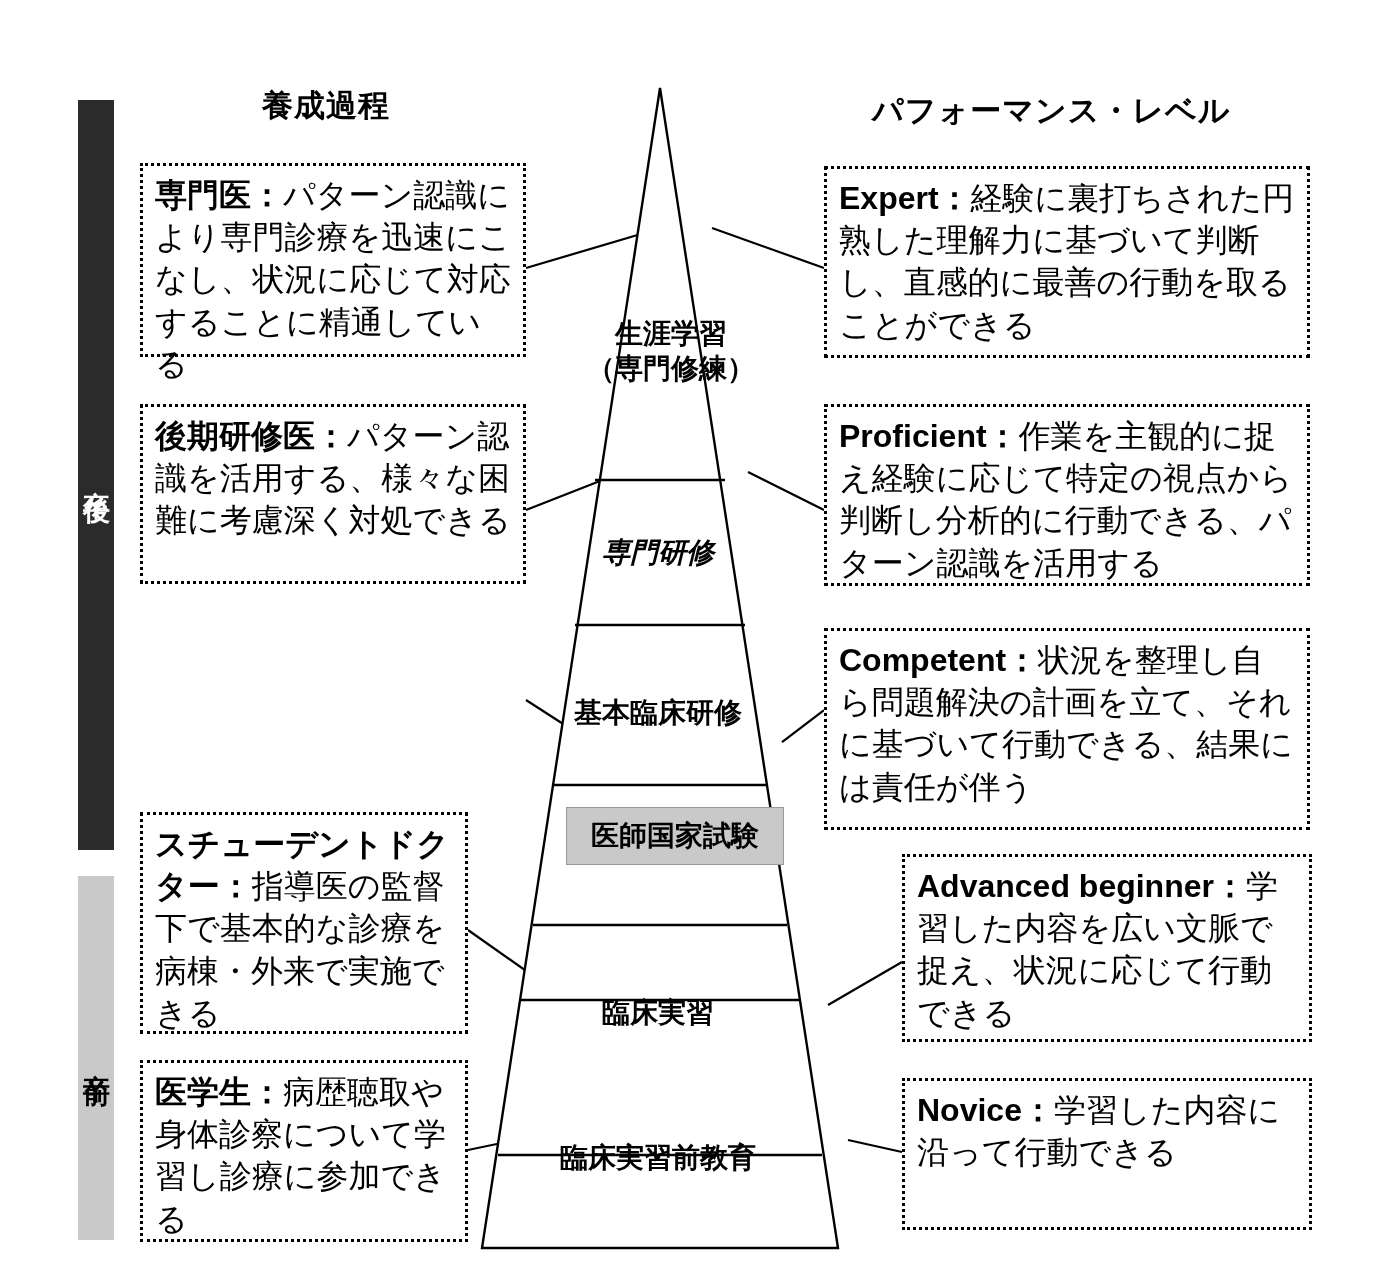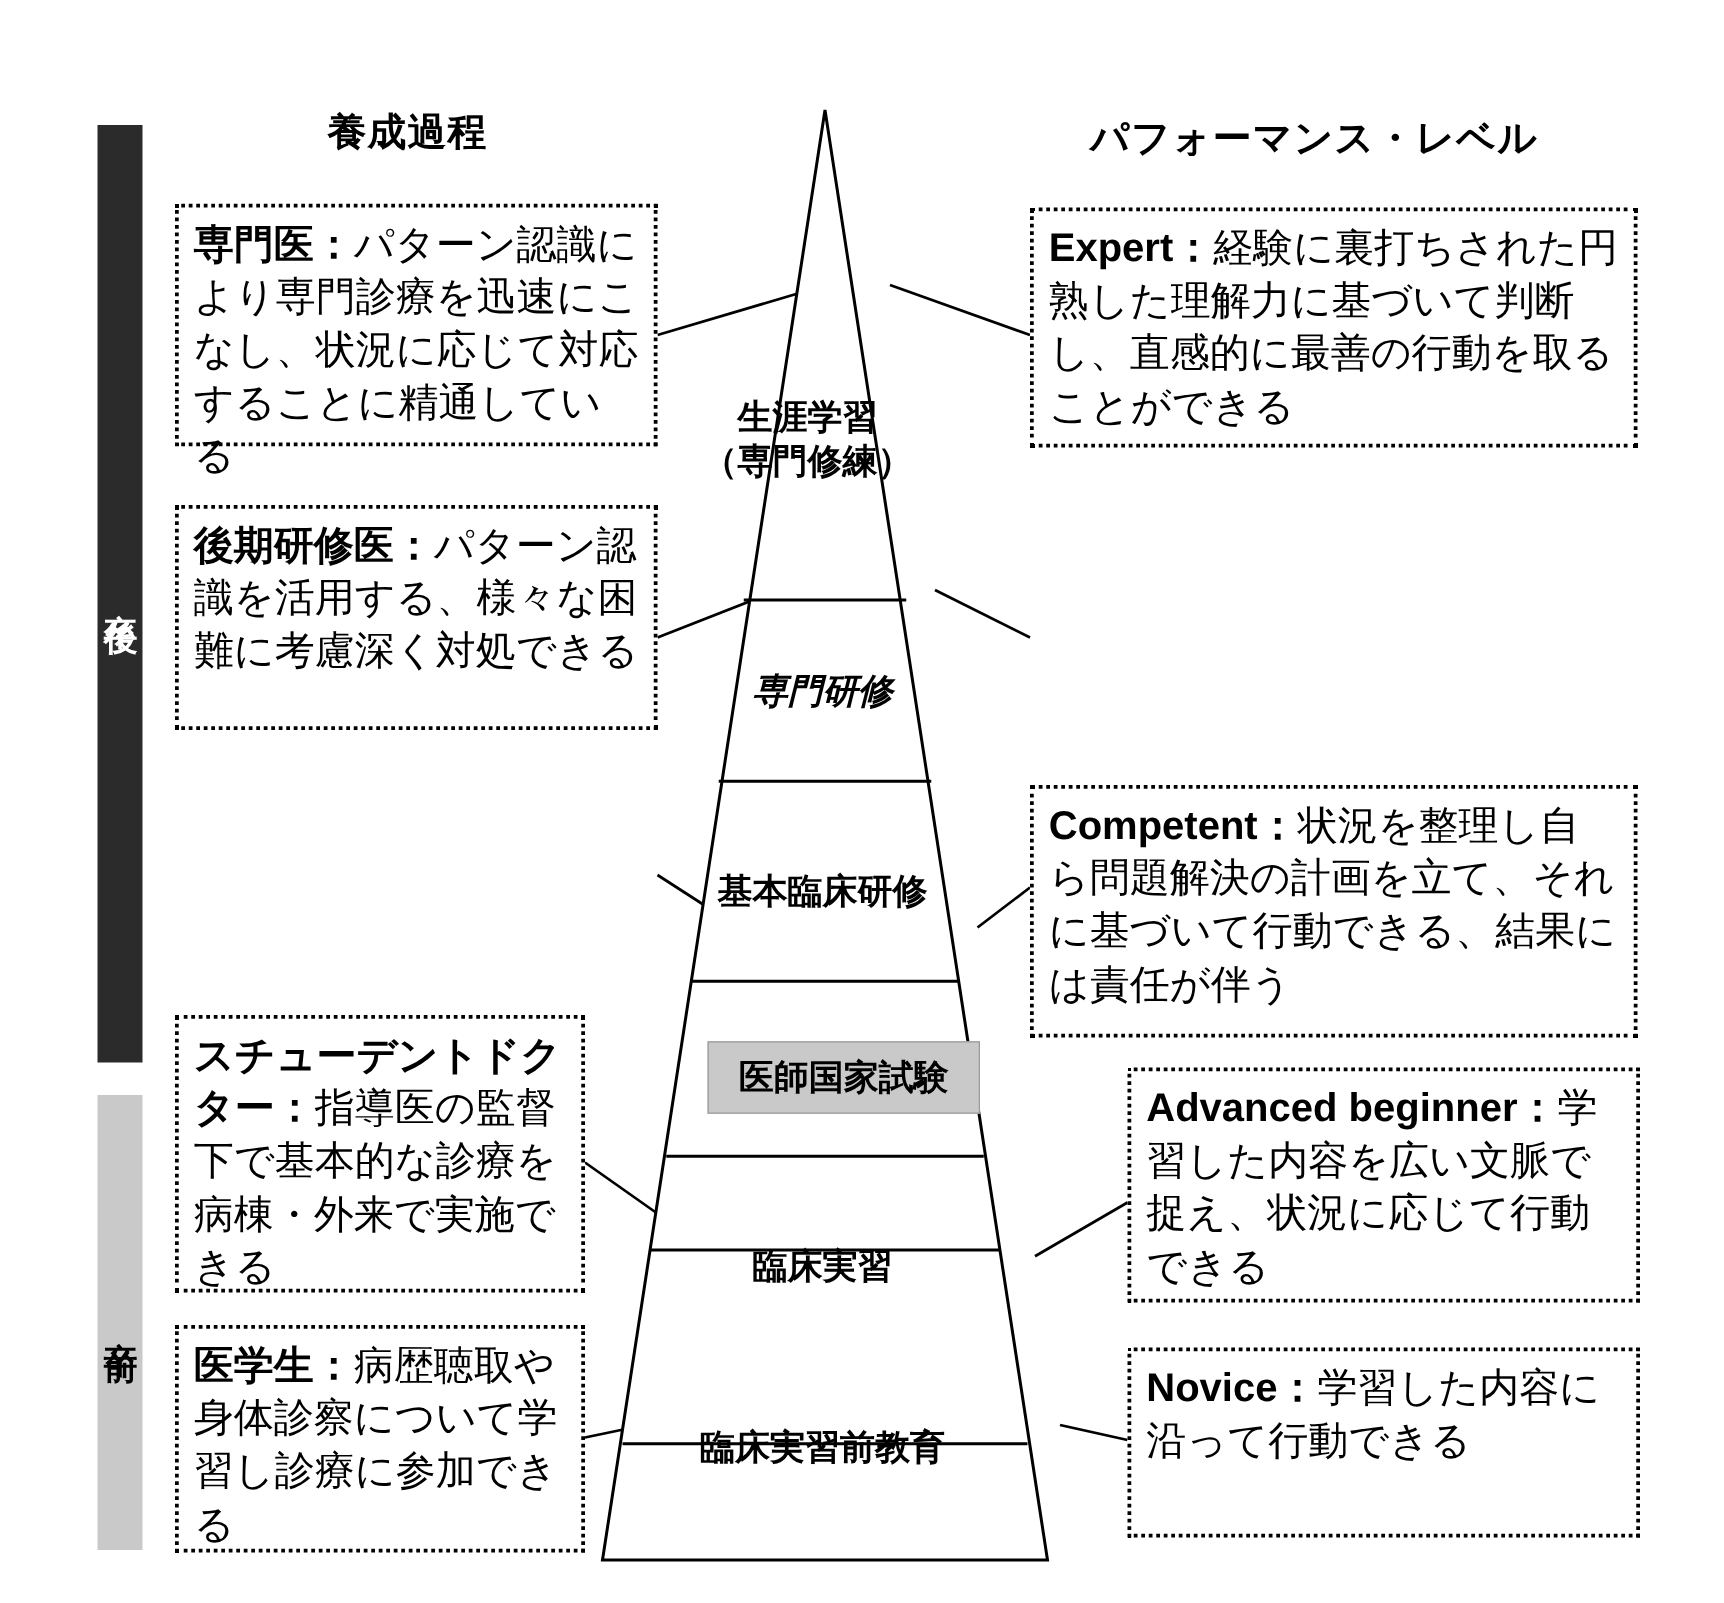--- a/index.html
+++ b/index.html
@@ -103,30 +103,30 @@
 
   .pyr-label {
     position: absolute;
     width: 360px;
     text-align: center;
     font-weight: bold;
     font-size: 28px;
     line-height: 1.25;
     white-space: pre-line;
   }
-  #lbl-lifelong { left: 466px; top: 316px; }
+  #lbl-lifelong { left: 491px; top: 316px; }
   #lbl-specialty { left: 478px; top: 535px; font-style: italic; }
   #lbl-basic     { left: 478px; top: 695px; }
   #lbl-clinical  { left: 478px; top: 995px; }
   #lbl-preclin   { left: 478px; top: 1140px; }
 
   #lbl-exam {
     position: absolute;
     left: 566px;
-    top: 833px;
+    top: 807px;
     width: 216px;
     height: 56px;
     background: #c9c9c9;
     border: 1px solid #9a9a9a;
     display: flex;
     align-items: center;
     justify-content: center;
     font-weight: bold;
     font-size: 28px;
   }
@@ -209,20 +209,23 @@
   <div class="dbox" id="box-student-doc">
     <span class="lead">スチューデントドクター：</span><span>指導医の監督下で基本的な診療を病棟・外来で実施できる</span>
   </div>
   <div class="dbox" id="box-med-student">
     <span class="lead">医学生：</span><span>病歴聴取や身体診察について学習し診療に参加できる</span>
   </div>
 
   <div class="dbox lat" id="box-expert">
     <span class="lead">Expert：</span><span>経験に裏打ちされた円熟した理解力に基づいて判断し、直感的に最善の行動を取ることができる</span>
   </div>
+  <div class="dbox lat" id="box-proficient">
+    <span class="lead">Proficient：</span><span>作業を主観的に捉え経験に応じて特定の視点から判断し分析的に行動できる、パターン認識を活用する</span>
+  </div>
   <div class="dbox lat" id="box-competent">
     <span class="lead">Competent：</span><span>状況を整理し自ら問題解決の計画を立て、それに基づいて行動できる、結果には責任が伴う</span>
   </div>
   <div class="dbox lat" id="box-advanced">
     <span class="lead">Advanced beginner：</span><span>学習した内容を広い文脈で捉え、状況に応じて行動できる</span>
   </div>
   <div class="dbox lat" id="box-novice">
     <span class="lead">Novice：</span><span>学習した内容に沿って行動できる</span>
   </div>
 

